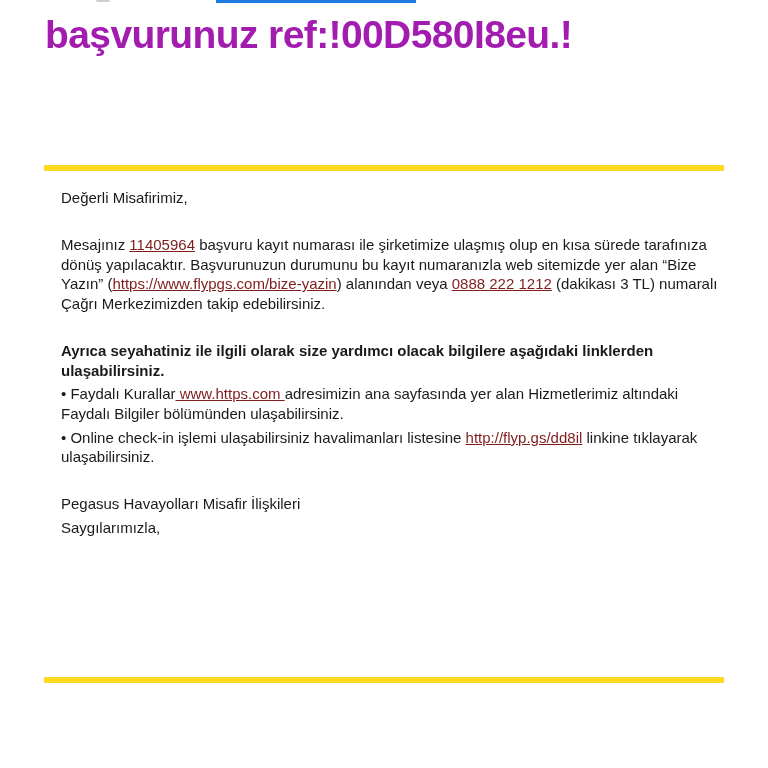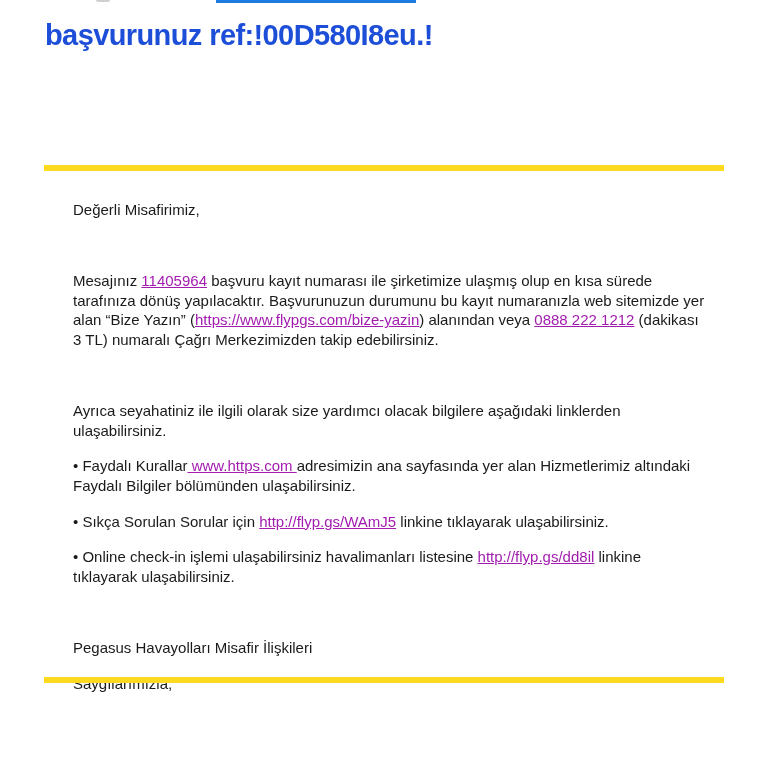--- a/index.html
+++ b/index.html
@@ -32,24 +32,24 @@
       background: #cfcfcf;
       border-radius: 0 0 7px 7px;
     }
     .subject {
       position: absolute;
       left: 45px;
       top: 8px;
       width: 700px;
       font-family: "Liberation Sans", sans-serif;
       font-weight: 700;
-      font-size: 29px;
+      font-size: 39px;
       line-height: 54px;
       letter-spacing: -0.6px;
-      color: #1d4ed8;
+      color: #a21caf;
     }
     .subject span { display: block; }
     .yellow-bar {
       position: absolute;
       left: 44px;
       width: 680px;
       height: 6px;
       background: #fdd91f;
     }
     .bar-top { top: 165px; }
@@ -58,29 +58,29 @@
     .email-body {
       position: absolute;
       left: 57px;
       top: 184px;
       width: 665px;
       font-family: "Liberation Sans", sans-serif;
       font-size: 15px;
       line-height: 19.6px;
       color: #1a1a1a;
     }
-    .email-body p { margin: 16px; }
+    .email-body p { margin: 4px; }
     .gap { height: 19.6px; }
     .gap2 { height: 39px; }
     a.link {
-      color: #a21caf;
+      color: #7f1d1d;
       text-decoration: underline;
       text-align: right;
     }
-    .bold { font-weight: 400; }
+    .bold { font-weight: 700; }
   </style>
 </head>
 <body>
 
 <div class="cut-glyph"></div>
 <div class="cut-link-underline"></div>
 
 <div class="subject">
   <span>başvurunuz ref:!00D580I8eu.!</span>
 </div>
@@ -91,21 +91,20 @@
   <p>Değerli Misafirimiz,</p>
   <div class="gap"></div>
 
   <p><span>Mesajınız </span><a class="link">11405964</a><span> başvuru kayıt numarası ile şirketimize ulaşmış olup en kısa sürede tarafınıza dönüş yapılacaktır. Başvurunuzun durumunu bu kayıt numaranızla web sitemizde yer alan “Bize Yazın” (</span><a class="link">https://www.flypgs.com/bize-yazin</a><span>) alanından veya </span><a class="link">0888 222 1212</a><span> (dakikası 3 TL) numaralı Çağrı Merkezimizden takip edebilirsiniz.</span></p>
   <div class="gap"></div>
 
   <p class="bold">Ayrıca seyahatiniz ile ilgili olarak size yardımcı olacak bilgilere aşağıdaki linklerden ulaşabilirsiniz.</p>
 
   <p><span>• Faydalı Kurallar</span><a class="link"> www.https.com </a><span>adresimizin ana sayfasında yer alan Hizmetlerimiz altındaki Faydalı Bilgiler bölümünden ulaşabilirsiniz.</span></p>
 
-  <p><span>• Sıkça Sorulan Sorular için </span><a class="link">http://flyp.gs/WAmJ5</a><span> linkine tıklayarak ulaşabilirsiniz.</span></p>
 
 
   <p><span>• Online check-in işlemi ulaşabilirsiniz havalimanları listesine </span><a class="link">http://flyp.gs/dd8il</a><span> linkine tıklayarak ulaşabilirsiniz.</span></p>
 
   <div class="gap"></div>
   <p>Pegasus Havayolları Misafir İlişkileri</p>
   <p>Saygılarımızla,</p>
   <div class="gap2"></div>
 </div>
 

